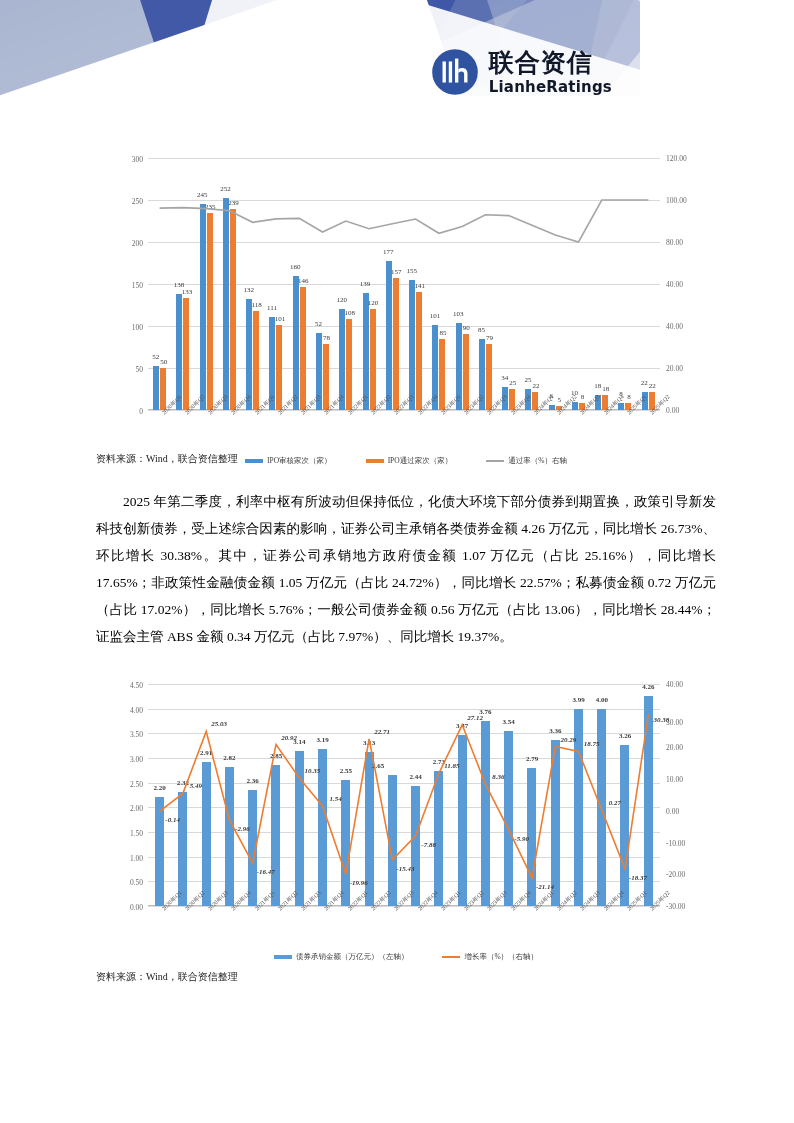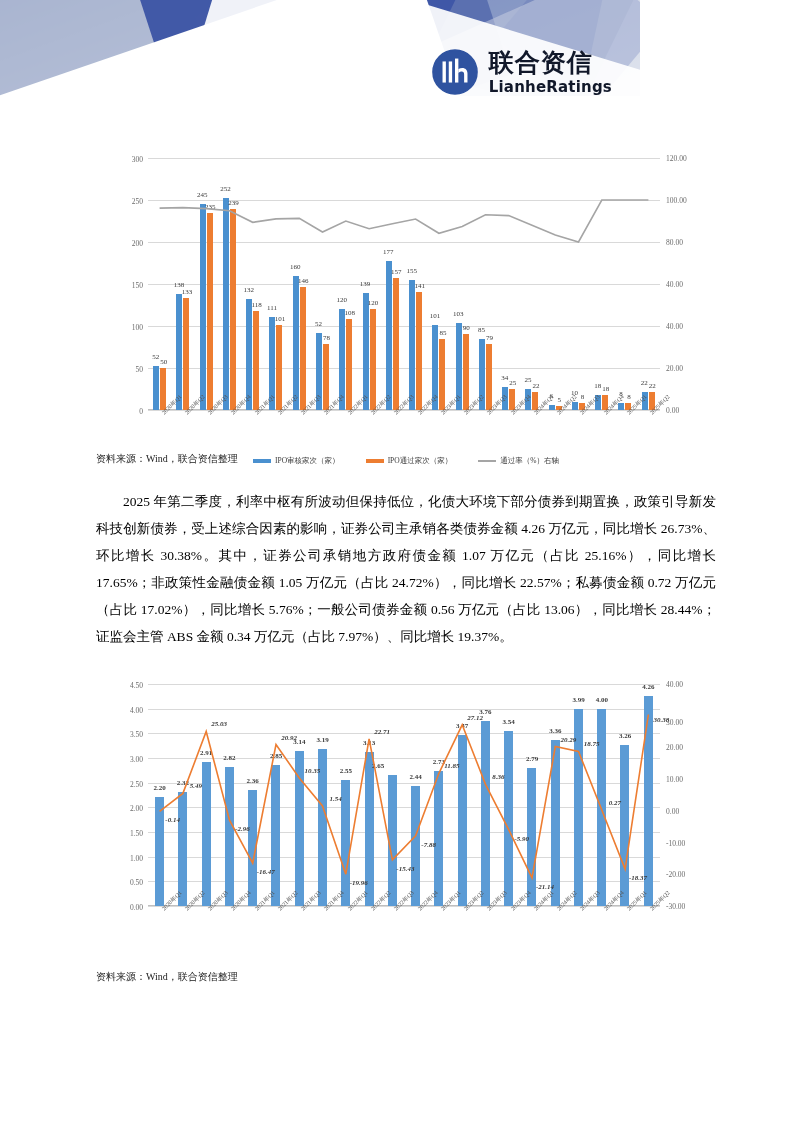--- a/index.html
+++ b/index.html
@@ -81,21 +81,21 @@
   .xlabels{position:absolute;left:52px;right:56px;bottom:2px;height:40px;display:flex;}
   .xslot{flex:1 1 0;position:relative;}
   .xlab{
     position:absolute;left:50%;top:0;
     font-family:"Liberation Serif",serif;font-size:6px;color:#555;
     white-space:nowrap;transform-origin:left top;transform:rotate(-45deg) translate(-2px,2px);
   }
 
   .legend{
     position:absolute;bottom:-16px;left:0;right:0;
-    display:flex;justify-content:center;align-items:center;gap:26px;
+    display:flex;justify-content:center;align-items:center;gap:34px;
     font-family:"Liberation Serif",serif;font-size:7.5px;color:#3a3a3a;
   }
   .lg{display:flex;align-items:center;gap:4px;}
   .swatch{width:18px;height:4px;display:inline-block;}
   .swatch.line{height:2px;}
 
   
   .src{
     font-family:"Liberation Serif","DejaVu Serif",serif;
     font-size:10px;color:#1a1a1a;margin-top:2px;
@@ -628,19 +628,29 @@
           <div class="xslot">
             <div class="xlab">2024年Q4</div>
           </div>
           <div class="xslot">
             <div class="xlab">2025年Q1</div>
           </div>
           <div class="xslot">
             <div class="xlab">2025年Q2</div>
           </div>
         </div>
+      <div class="legend">
+          <div class="lg">
+            <span class="swatch" style="background: rgb(91, 155, 213);"></span>
+            <span>债券承销金额（万亿元）（左轴）</span>
+          </div>
+          <div class="lg">
+            <span class="swatch line" style="background: rgb(237, 125, 49);"></span>
+            <span>增长率（%）（右轴）</span>
+          </div>
+        </div>
     </div>
 
     <div class="src" style="margin-top:24px;">资料来源：Wind，联合资信整理</div>
   </div>
 
 
 </div>
 
 </body></html>

